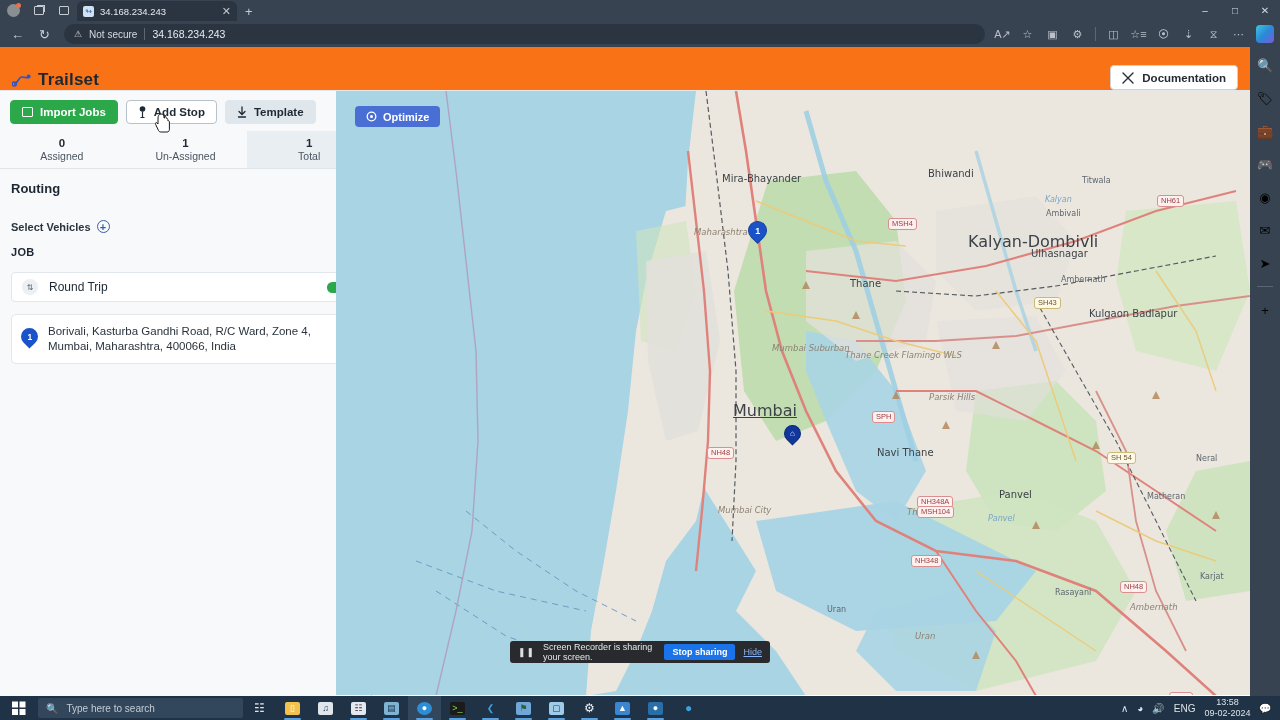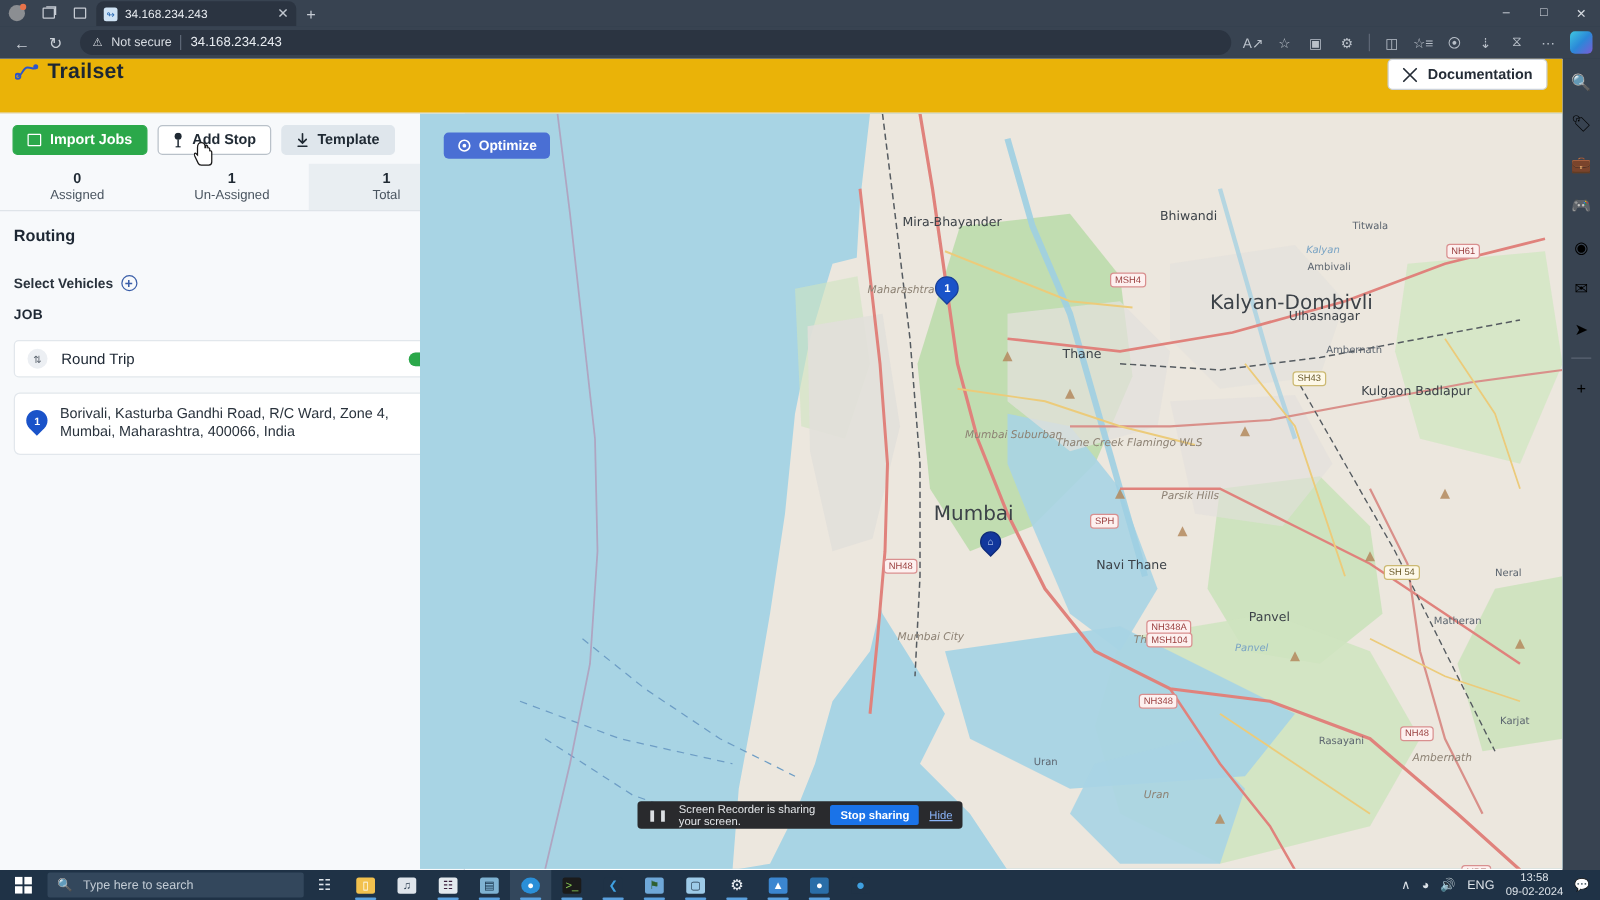--- a/index.html
+++ b/index.html
@@ -81,22 +81,22 @@
   .rail-line { width: 16px; height: 1px; background: #5a6473; }
 
   
   .viewport {
     position: absolute; left: 0; top: 47px; width: 1250px; height: 649px;
     background: #fff; overflow: hidden;
   }
 
   .app-header {
     position: absolute; left: 0; top: 0; width: 1250px; height: 44px;
-    background: #eab308; border-bottom: 1px solid #e3e6ea;
-    display: flex; align-items: flex-start; justify-content: space-between; padding: 0 12px;
+    background: #f97316; border-bottom: 1px solid #e3e6ea;
+    display: flex; align-items: flex-end; justify-content: space-between; padding: 0 12px;
   }
   .brand { display: flex; align-items: center; gap: 7px; }
   .brand-name { font-size: 17px; font-weight: bold; color: #1d2733; letter-spacing: .2px; }
   .doc-btn {
     display: flex; align-items: center; gap: 8px;
     border: 1px solid #ccd2d9; border-radius: 4px;
     height: 25px; padding: 0 11px; background: #fff;
     font-size: 11.5px; color: #242c36; font-weight: bold;
   }
 
@@ -489,21 +489,21 @@
       <div id="map-labels">
           <div class="map-lbl city" style="left: 386px; top: 82px;">Mira-Bhayander</div>
           <div class="map-lbl city" style="left: 592px; top: 77px;">Bhiwandi</div>
           <div class="map-lbl small" style="left: 746px; top: 85px;">Titwala</div>
           <div class="map-lbl small" style="left: 710px; top: 118px;">Ambivali</div>
           <div class="map-lbl big" style="left: 632px; top: 141px;">Kalyan-Dombivli</div>
           <div class="map-lbl city" style="left: 695px; top: 157px;">Ulhasnagar</div>
           <div class="map-lbl small" style="left: 725px; top: 184px;">Ambernath</div>
           <div class="map-lbl city" style="left: 753px; top: 217px;">Kulgaon Badlapur</div>
           <div class="map-lbl city" style="left: 514px; top: 187px;">Thane</div>
-          <div class="map-lbl big" style="left: 411px; top: 310px;">Mumbai</div>
+          <div class="map-lbl big" style="left: 397px; top: 310px; text-decoration: underline;">Mumbai</div>
           <div class="map-lbl city" style="left: 541px; top: 356px;">Navi Thane</div>
           <div class="map-lbl city" style="left: 663px; top: 398px;">Panvel</div>
           <div class="map-lbl small" style="left: 811px; top: 401px;">Matheran</div>
           <div class="map-lbl small" style="left: 860px; top: 363px;">Neral</div>
           <div class="map-lbl small" style="left: 864px; top: 481px;">Karjat</div>
           <div class="map-lbl small" style="left: 719px; top: 497px;">Rasayani</div>
           <div class="map-lbl small" style="left: 491px; top: 514px;">Uran</div>
           <div class="map-lbl region" style="left: 593px; top: 301px;">Parsik Hills</div>
           <div class="map-lbl water" style="left: 709px; top: 104px;">Kalyan</div>
           <div class="map-lbl water" style="left: 652px; top: 423px;">Panvel</div>

